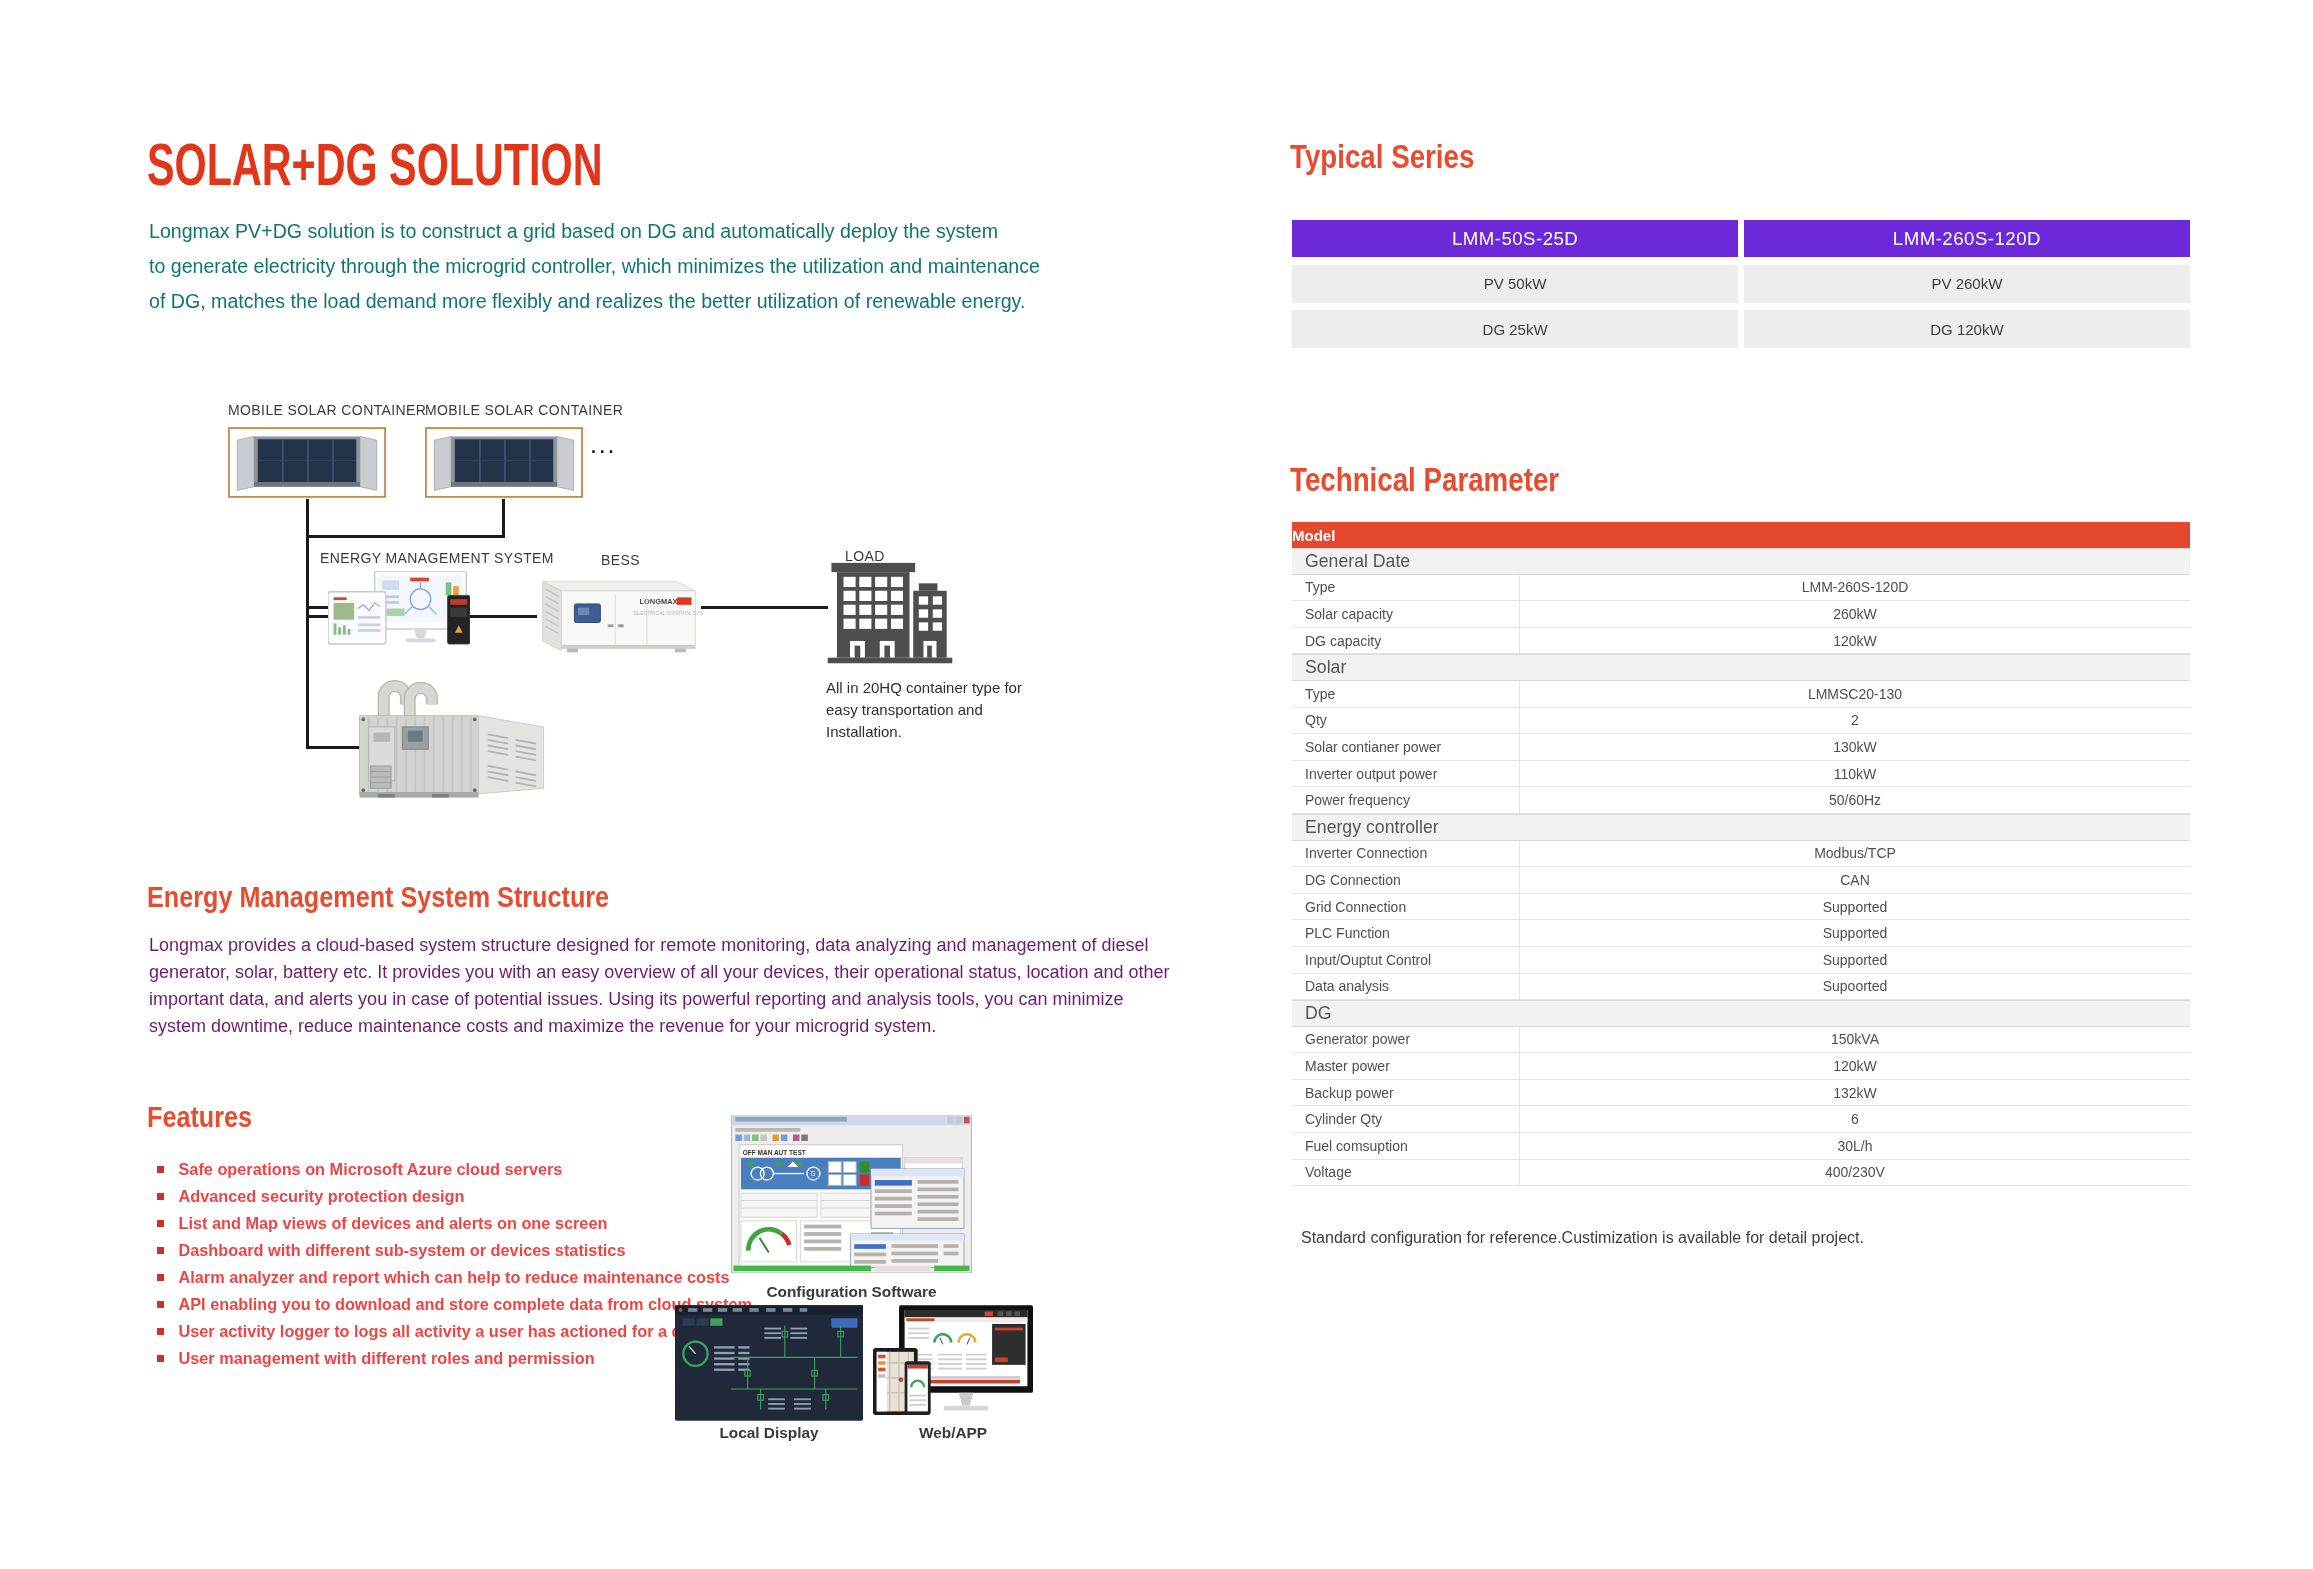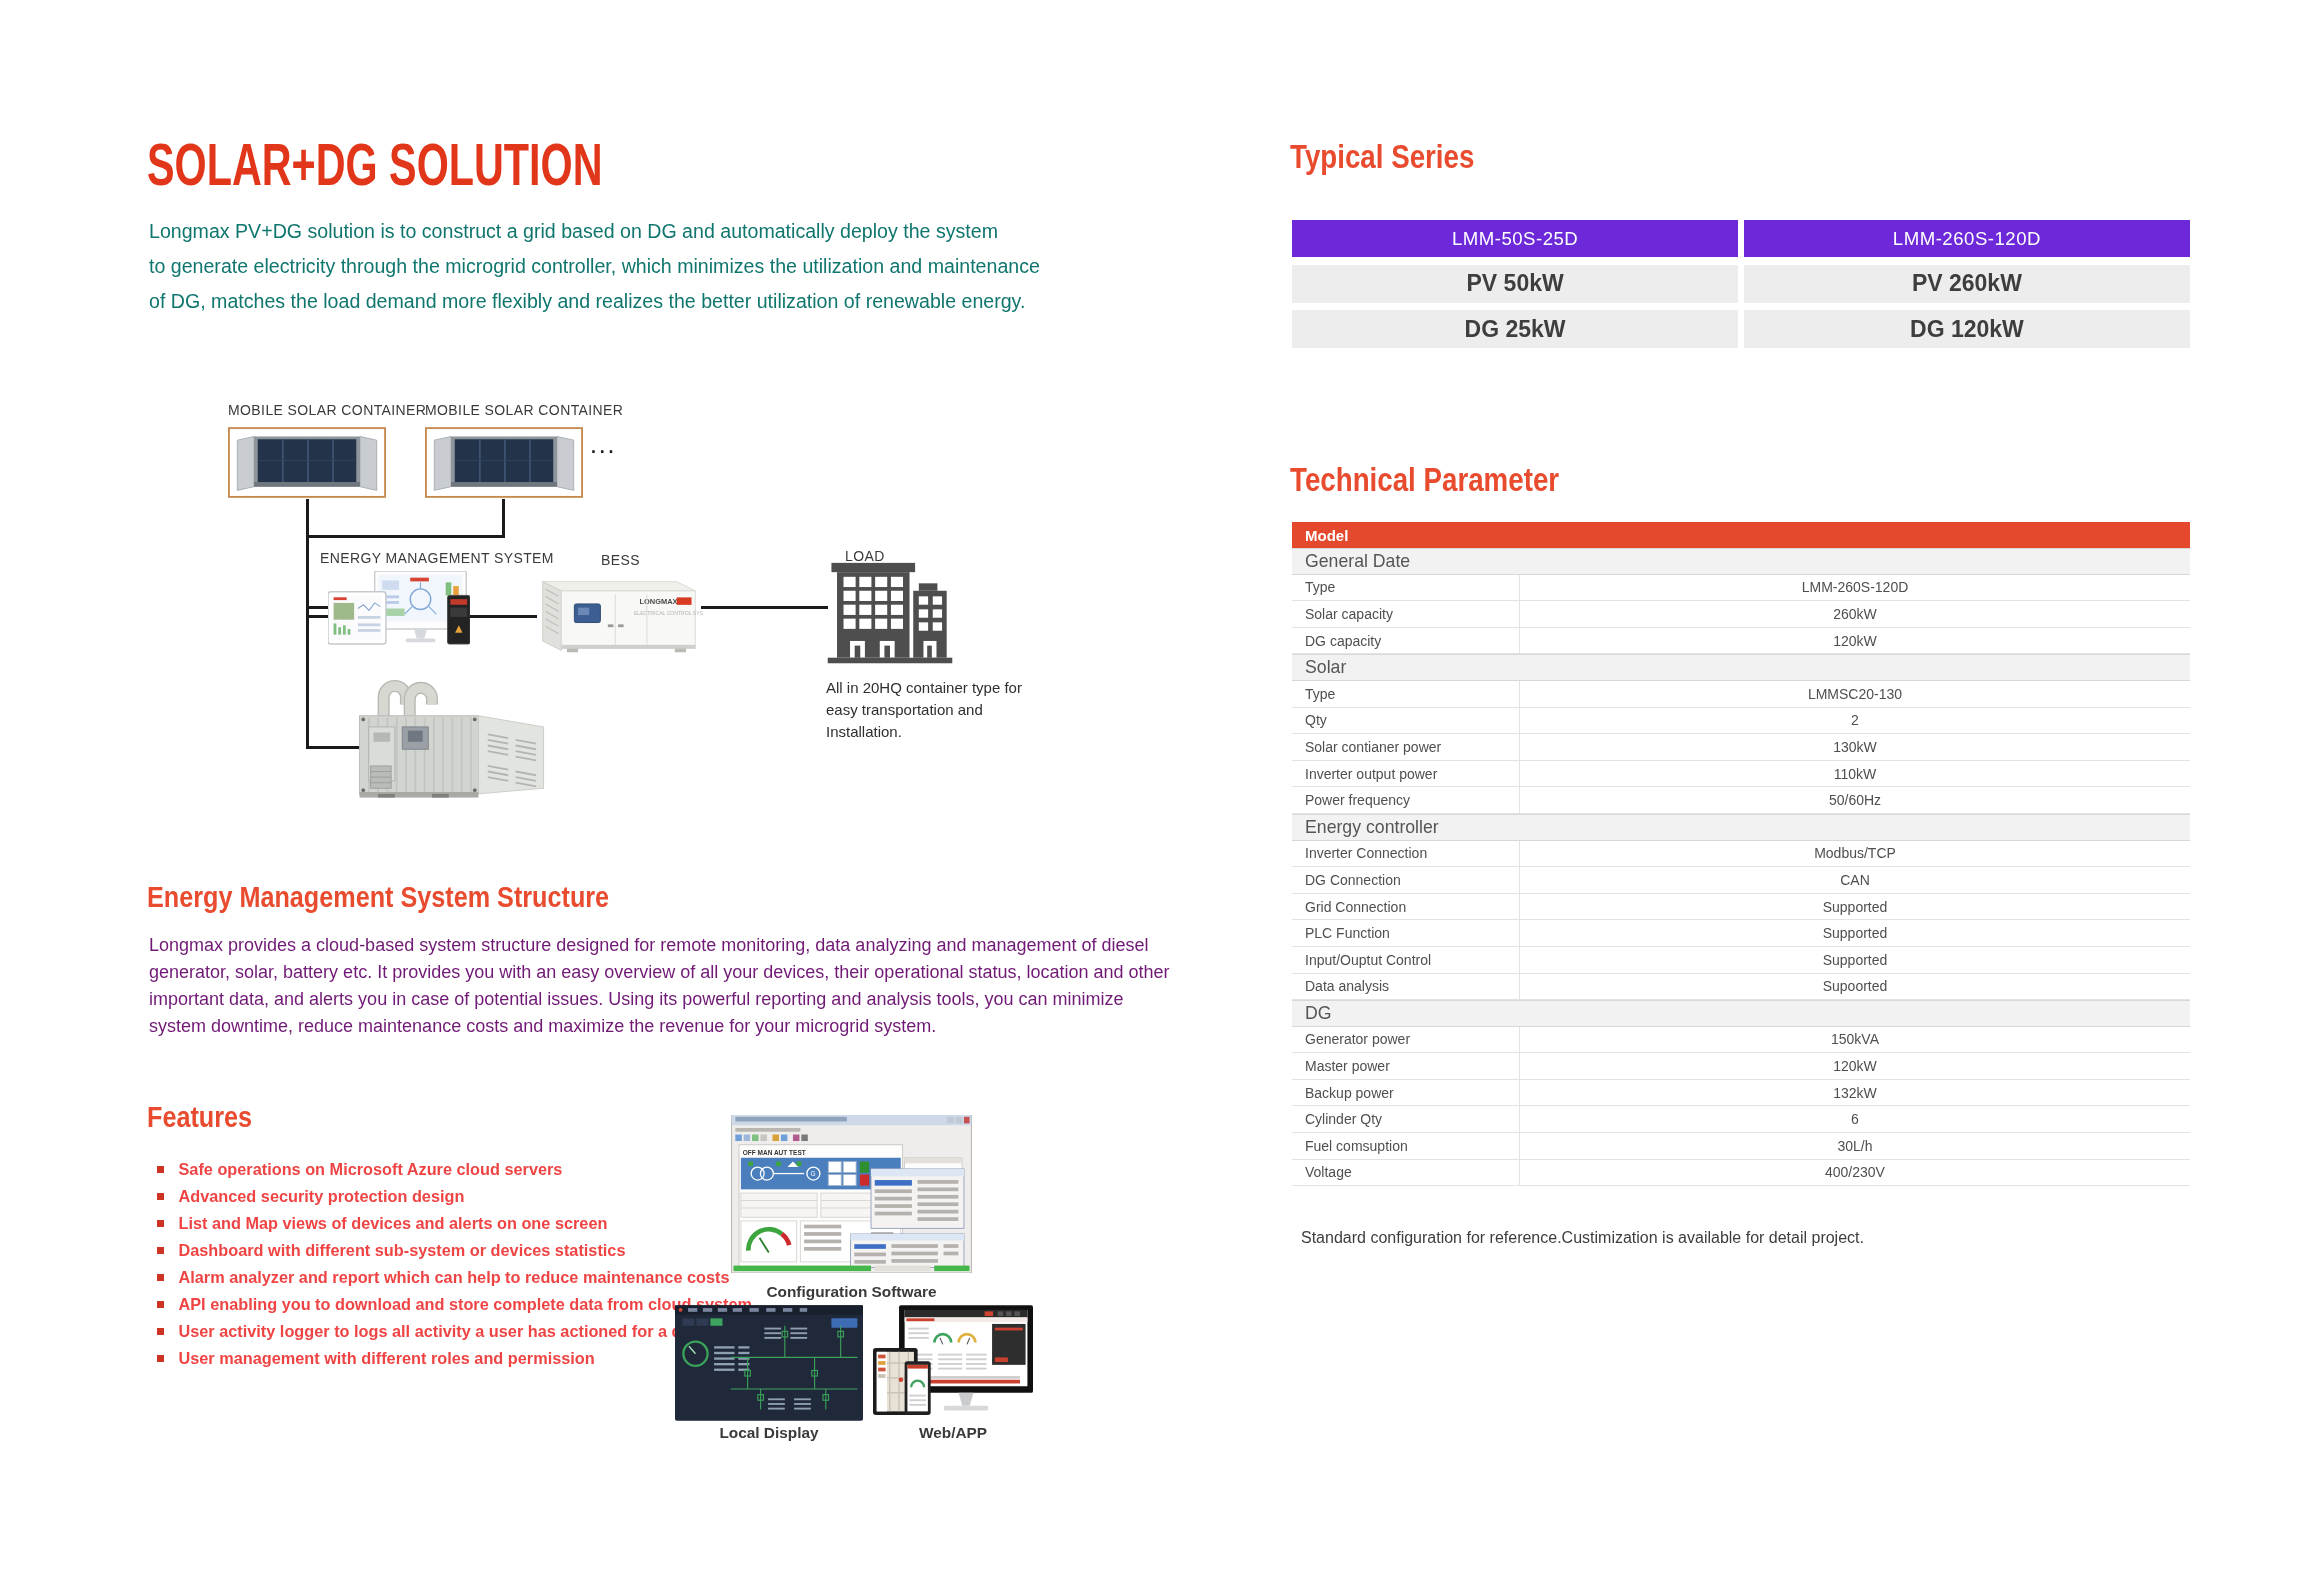--- a/index.html
+++ b/index.html
@@ -22,25 +22,25 @@
   .feat-list{list-style:none;margin:0;padding:0;}
   .feat-list li{display:flex;align-items:center;height:27px;}
   .feat-bullet{width:6.5px;height:6.5px;background:#cc3322;margin-right:15px;flex:0 0 auto;}
   .feat-txt{font-size:16.3px;font-weight:bold;color:#ef4444;white-space:nowrap;}
   .caption{font-size:15.4px;font-weight:bold;color:#3a3a3a;text-align:center;}
   
   .series{display:flex;gap:5.6px;}
   .series .col{flex:1;}
   .series .hdr{height:37px;background:#6d28d9;color:#fff;font-size:18.6px;letter-spacing:0.5px;
                display:flex;align-items:center;justify-content:center;margin-bottom:7.5px;}
-  .series .cell{height:38px;background:#ededed;color:#3e3e3e;font-size:23px;
-               display:flex;align-items:center;justify-content:center;margin-bottom:7.5px;font-weight:bold;}
+  .series .cell{height:38px;background:#ededed;color:#3e3e3e;font-size:15px;
+               display:flex;align-items:center;justify-content:center;margin-bottom:7.5px;}
   
   .model-bar{height:26px;background:#e4492e;color:#fff;font-size:15px;font-weight:bold;
-             display:flex;align-items:center;padding-left:13px;box-sizing:border-box;}
+             display:flex;align-items:center;box-sizing:border-box;}
   .trow{height:26.6px;display:flex;align-items:stretch;border-bottom:0.9px solid #e3e3e3;box-sizing:border-box;background:#fff;}
   .trow .lbl{width:227px;padding-left:13px;font-size:14px;color:#4f4f4f;display:flex;align-items:center;box-sizing:border-box;}
   .trow .val{flex:1;font-size:14px;color:#4f4f4f;border-left:0.9px solid #e3e3e3;
              display:flex;align-items:center;justify-content:center;}
   .trow.k-section{background:#f2f2f2;border-top:0.9px solid #d8d8d8;border-bottom:0.9px solid #d8d8d8;}
   .trow.k-section .lbl{width:auto;font-size:17.7px;color:#555;}
   .tech-note{font-size:16px;color:#3d3d3d;white-space:nowrap;}
 </style>
 </head>
 <body>

